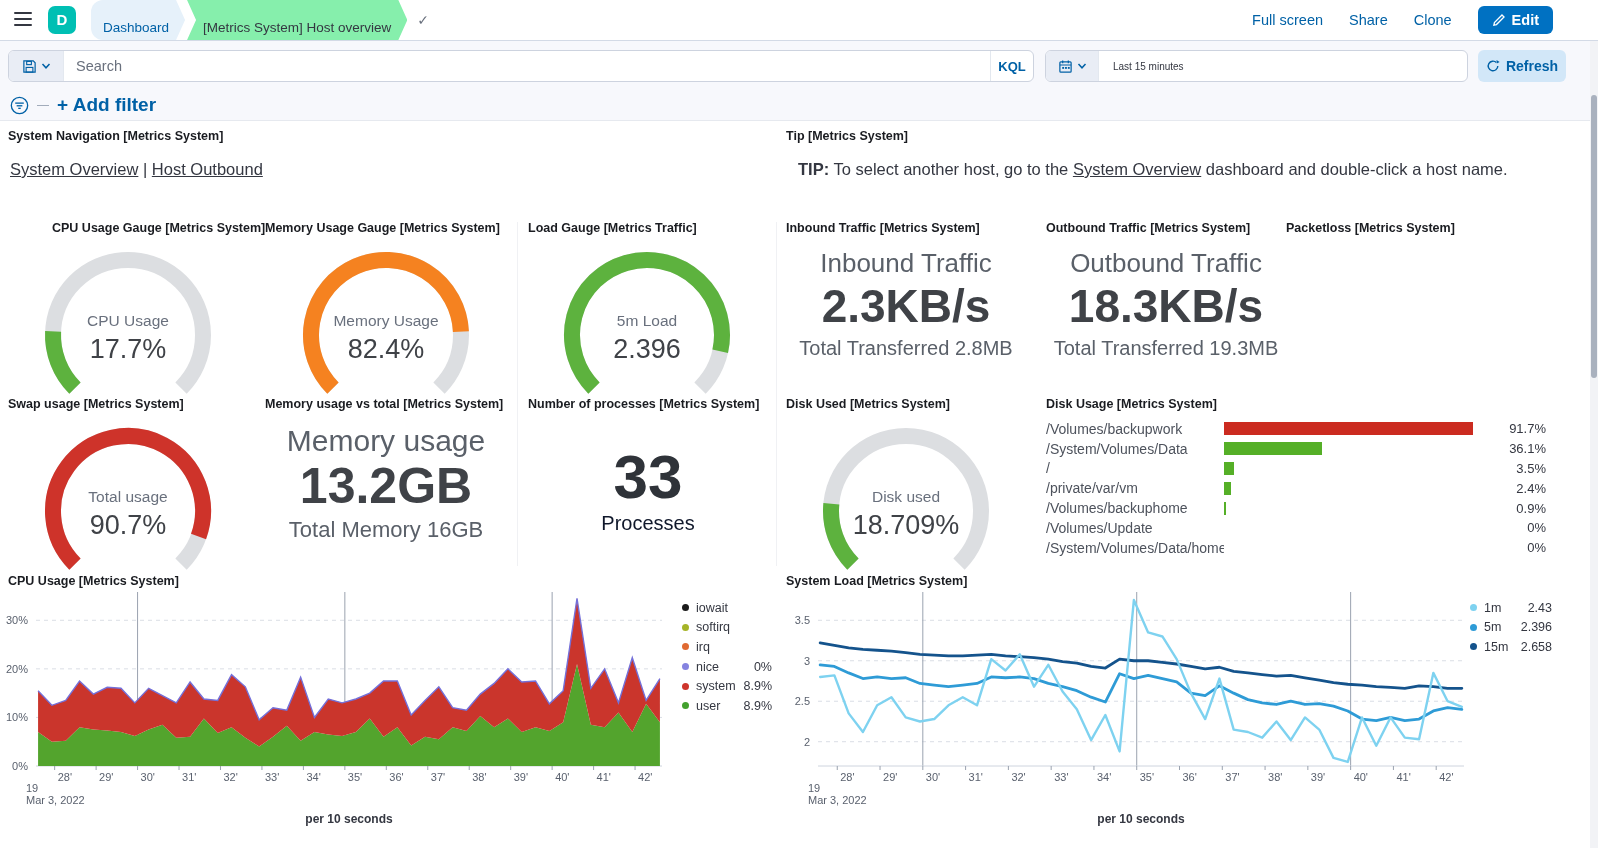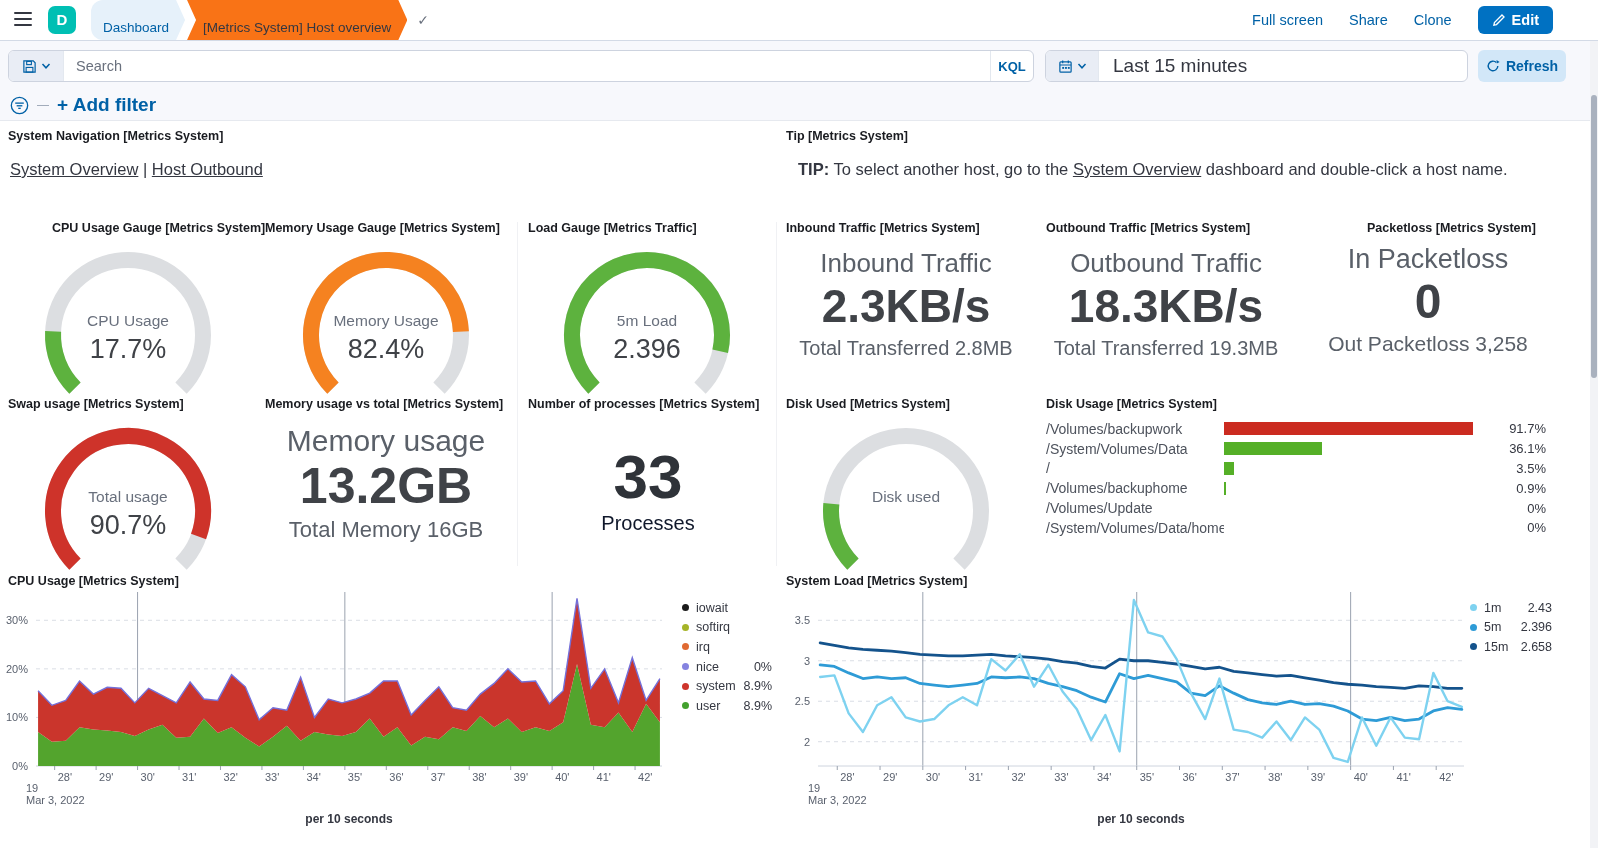--- a/index.html
+++ b/index.html
@@ -9,40 +9,40 @@
   .top-bar{position:absolute;left:0;top:0;width:1598px;height:40px;background:#fff;
            border-bottom:1px solid #d3dae6;z-index:5;}
   .hamburger{position:absolute;left:14px;top:12px;width:18px;height:14px;cursor:pointer;}
   .hamburger span{display:block;height:2px;background:#343741;margin-bottom:4px;border-radius:1px;}
   .logo{position:absolute;left:48px;top:6px;width:28px;height:28px;border-radius:7px;background:#00BFB3;
         color:#fff;font-weight:bold;font-size:15px;text-align:center;line-height:28px;}
   .crumbs{position:absolute;left:91px;top:8px;height:24px;display:flex;align-items:center;}
   .crumb{height:24px;line-height:24px;font-size:13.5px;padding:16px 16px 0 12px;white-space:nowrap;}
   .crumb1{background:#E6F1FA;color:#0061A6;border-radius:12px 0 0 12px;
           clip-path:polygon(0 0,calc(100% - 9px) 0,100% 50%,calc(100% - 9px) 100%,0 100%);}
-  .crumb2{background:#f97316;color:#343741;margin-left:2px;padding-left:16px;
+  .crumb2{background:#86efac;color:#343741;margin-left:2px;padding-left:16px;
           clip-path:polygon(0 0,calc(100% - 9px) 0,100% 50%,calc(100% - 9px) 100%,0 100%,9px 50%);}
   .crumb-check{margin-left:10px;color:#69707D;font-size:14px;}
   .top-actions{position:absolute;right:45px;top:0;height:40px;display:flex;align-items:center;gap:26px;}
   .top-link{color:#0061A6;font-size:14.5px;cursor:pointer;white-space:nowrap;}
   .edit-btn{height:28px;padding:0 14px;background:#0071C2;border:none;border-radius:6px;color:#fff;
             font-size:14.5px;font-weight:bold;display:flex;align-items:center;gap:7px;cursor:pointer;
             font-family:"Liberation Sans",sans-serif;}
   
   .query-area{position:absolute;left:0;top:41px;width:1598px;height:79px;background:#F7F8FC;
               border-bottom:1px solid #E6E9EF;}
   .control{position:absolute;top:9px;height:32px;background:#fff;border:1px solid #CDD3DF;border-radius:6px;
            display:flex;align-items:stretch;overflow:hidden;box-sizing:border-box;}
   .seg{display:flex;align-items:center;justify-content:center;background:#E9EDF5;gap:4px;}
   .search-input{flex:1;border:none;outline:none;font-size:14.5px;padding:0 12px;color:#343741;
                 font-family:"Liberation Sans",sans-serif;background:transparent;}
   .search-input::placeholder{color:#69707D;}
   .kql{width:42px;display:flex;align-items:center;justify-content:center;font-size:13px;font-weight:bold;
        color:#0061A6;border-left:1px solid #E3E8EF;cursor:pointer;}
-  .time-text{display:flex;align-items:center;padding-left:14px;font-size:19px;color:#343741;cursor:pointer;}
+  .time-text{display:flex;align-items:center;padding-left:14px;font-size:10px;color:#343741;cursor:pointer;}
   .refresh-btn{position:absolute;left:1478px;top:9px;width:88px;height:32px;background:#D2E7F8;border:none;
                border-radius:6px;color:#0061A6;font-weight:bold;font-size:14px;display:flex;align-items:center;
                justify-content:center;gap:6px;cursor:pointer;font-family:"Liberation Sans",sans-serif;}
   .filter-row{position:absolute;left:10px;top:53px;height:22px;display:flex;align-items:center;gap:8px;}
   .add-filter{color:#0061A6;font-size:19px;font-weight:bold;cursor:pointer;}
   .mini-dash{color:#98A2B3;font-size:12px;}
   
   .ptitle{position:absolute;font-size:12.5px;font-weight:bold;color:#1A1C21;white-space:nowrap;}
   .nav-links{position:absolute;left:10px;top:160px;font-size:16.5px;color:#343741;}
   .nav-links a{color:#343741;text-decoration:underline;cursor:pointer;}
@@ -168,21 +168,21 @@
   <div class="ptitle" style="left:786px;top:129px;">Tip [Metrics System]</div>
   <div class="tip-line">
     <b>TIP:</b><span> To select another host, go to the </span><span class="tl">System Overview</span><span> dashboard and double-click a host name.</span>
   </div>
 
   <div class="ptitle" style="left:12px;top:221px;margin-left:40px;">CPU Usage Gauge [Metrics System]</div>
   <div class="ptitle" style="left:265px;top:221px;">Memory Usage Gauge [Metrics System]</div>
   <div class="ptitle" style="left:528px;top:221px;">Load Gauge [Metrics Traffic]</div>
   <div class="ptitle" style="left:786px;top:221px;">Inbound Traffic [Metrics System]</div>
   <div class="ptitle" style="left:1046px;top:221px;">Outbound Traffic [Metrics System]</div>
-  <div class="ptitle" style="left:1367px;top:221px;">Packetloss [Metrics System]</div>
+  <div class="ptitle" style="left:1286px;top:221px;">Packetloss [Metrics System]</div>
 
   <div class="vdiv" style="left:517px;"></div>
   <div class="vdiv" style="left:776px;"></div>
 
   <div class="gauge-box" style="left:28px;top:240px;">
     <svg width="200" height="158">
         <path d="M 46.966991411008934 148.03300858899107 A 75 75 0 1 1 153.03300858899107 148.03300858899107" fill="none" stroke="#DCDEE1" stroke-width="16"></path>
         <path d="M 46.966991411008934 148.03300858899107 A 75 75 0 0 1 25.088901398355915 91.34934166282876" fill="none" stroke="#5DB23E" stroke-width="16"></path>
       </svg>
     <div class="gauge-label">CPU Usage</div>
@@ -208,25 +208,20 @@
   <div class="metric-box" style="left:776px;top:246px;width:260px;">
     <div class="metric-label">Inbound Traffic</div>
     <div class="metric-value">2.3KB/s</div>
     <div class="metric-sub">Total Transferred 2.8MB</div>
   </div>
   <div class="metric-box" style="left:1036px;top:246px;width:260px;">
     <div class="metric-label">Outbound Traffic</div>
     <div class="metric-value">18.3KB/s</div>
     <div class="metric-sub">Total Transferred 19.3MB</div>
   </div>
-  <div class="metric-box" style="left:1300px;top:242px;width:256px;">
-    <div class="metric-label" style="font-size:27px;">In Packetloss</div>
-    <div class="metric-value" style="font-size:48px;">0</div>
-    <div class="metric-sub" style="font-size:21px;">Out Packetloss 3,258</div>
-  </div>
 
   <div class="ptitle" style="left:8px;top:397px;">Swap usage [Metrics System]</div>
   <div class="ptitle" style="left:265px;top:397px;">Memory usage vs total [Metrics System]</div>
   <div class="ptitle" style="left:528px;top:397px;">Number of processes [Metrics System]</div>
   <div class="ptitle" style="left:786px;top:397px;">Disk Used [Metrics System]</div>
   <div class="ptitle" style="left:1046px;top:397px;">Disk Usage [Metrics System]</div>
 
   <div class="gauge-box" style="left:28px;top:416px;">
     <svg width="200" height="158">
         <path d="M 46.966991411008934 148.03300858899107 A 75 75 0 1 1 153.03300858899107 148.03300858899107" fill="none" stroke="#DCDEE1" stroke-width="16"></path>
@@ -243,20 +238,21 @@
   <div class="metric-box" style="left:528px;top:445px;width:240px;">
     <div class="proc-value">33</div>
     <div class="proc-label">Processes</div>
   </div>
   <div class="gauge-box" style="left:806px;top:416px;">
     <svg width="200" height="158">
         <path d="M 46.966991411008934 148.03300858899107 A 75 75 0 1 1 153.03300858899107 148.03300858899107" fill="none" stroke="#DCDEE1" stroke-width="16"></path>
         <path d="M 46.966991411008934 148.03300858899107 A 75 75 0 0 1 25.347081551301756 87.79293630581716" fill="none" stroke="#5DB23E" stroke-width="16"></path>
       </svg>
     <div class="gauge-label">Disk used</div>
+    <div class="gauge-value">18.709%</div>
   </div>
   <div class="disk-rows">
       <div class="disk-row">
         <div class="disk-path">/Volumes/backupwork</div>
         <div class="disk-barwrap">
           <div class="disk-bar" style="width: 249.424px; background: rgb(203, 43, 32);"></div>
         </div>
         <div class="disk-pct">91.7%</div>
       </div>
       <div class="disk-row">
@@ -265,20 +261,27 @@
           <div class="disk-bar" style="width: 98.192px; background: rgb(85, 175, 39);"></div>
         </div>
         <div class="disk-pct">36.1%</div>
       </div>
       <div class="disk-row">
         <div class="disk-path">/</div>
         <div class="disk-barwrap">
           <div class="disk-bar" style="width: 9.52px; background: rgb(85, 175, 39);"></div>
         </div>
         <div class="disk-pct">3.5%</div>
+      </div>
+      <div class="disk-row">
+        <div class="disk-path">/private/var/vm</div>
+        <div class="disk-barwrap">
+          <div class="disk-bar" style="width: 6.528px; background: rgb(85, 175, 39);"></div>
+        </div>
+        <div class="disk-pct">2.4%</div>
       </div>
       <div class="disk-row">
         <div class="disk-path">/Volumes/backuphome</div>
         <div class="disk-barwrap">
           <div class="disk-bar" style="width: 2.448px; background: rgb(85, 175, 39);"></div>
         </div>
         <div class="disk-pct">0.9%</div>
       </div>
       <div class="disk-row">
         <div class="disk-path">/Volumes/Update</div>

